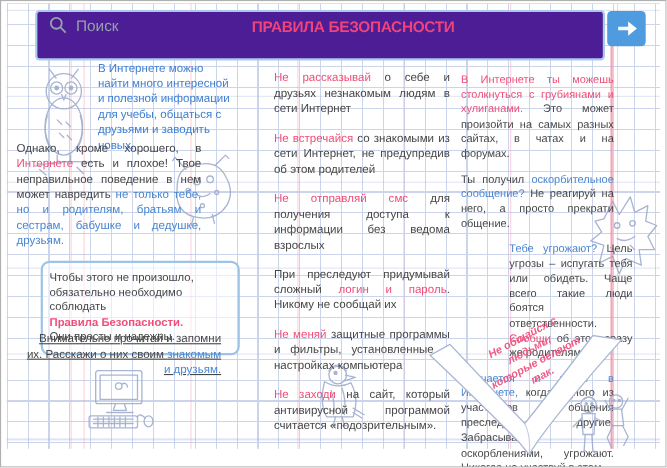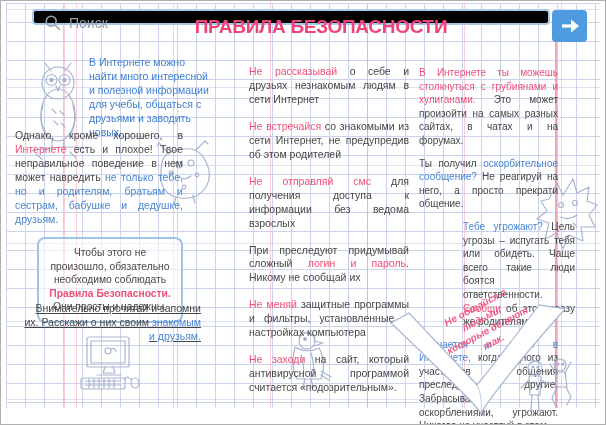--- a/index.html
+++ b/index.html
@@ -6,37 +6,37 @@
   .page{position:relative;width:604px;height:423px;background:#fff;border:1px solid #b0b0b0;overflow:hidden;margin:0 auto;}
   .grid{position:absolute;left:5px;right:5px;top:2px;bottom:16px;
     background-image:
       repeating-linear-gradient(to right, rgba(240,150,172,.45) 0 1px, transparent 1px 97px),
       repeating-linear-gradient(to bottom, rgba(160,176,218,.35) 0 1px, transparent 1px 78px),
       repeating-linear-gradient(to right, #ccd4ec 0 1px, transparent 1px 19px),
       repeating-linear-gradient(to bottom, #ccd4ec 0 1px, transparent 1px 19px);
     background-position:70px 0,0 6px,0 0,0 0;}
   .margin-line{position:absolute;left:554px;top:40px;bottom:16px;width:2px;background:#f0839c;opacity:.75;z-index:3;}
   
-  .hbar{position:absolute;left:31px;top:8px;width:518px;height:16px;background:#000000;border:2px solid #a9c9ea;border-radius:4px;box-sizing:border-box;z-index:5;}
+  .hbar{position:absolute;left:31px;top:8px;width:518px;height:46px;background:#4c1d95;border:2px solid #a9c9ea;border-radius:4px;box-sizing:border-box;z-index:5;}
   .search{position:absolute;left:10px;top:3px;display:flex;align-items:center;gap:7px;}
   .search svg{display:block;}
   .search .ph{color:#98a0ac;font-size:14px;}
   .htitle{position:absolute;left:0;right:0;top:5px;text-align:center;padding-left:60px;
-    color:#f0437a;font-size:19px;font-weight:bold;letter-spacing:-0.3px;}
+    color:#f0437a;font-size:14px;font-weight:bold;letter-spacing:-0.3px;}
   .next-btn{position:absolute;left:551px;top:9px;width:35px;height:32px;background:#4f9be0;border-radius:4px;z-index:5;
     display:flex;align-items:center;justify-content:center;cursor:pointer;}
   
   .col p{margin:0;}
   .dark{color:#474747;}
   .pink{color:#ee4f78;}
   .blue{color:#4a86cf;}
   .leftcol-intro{position:absolute;left:88px;top:55px;width:123px;font-size:10.5px;font-weight:normal;line-height:1.33;color:#3f7fd0;z-index:4;}
   .warning{position:absolute;left:14px;top:128px;width:168px;font-size:10.5px;line-height:1.33;color:#474747;text-align:justify;z-index:4;}
-  .safe-box{position:absolute;left:36px;top:236px;width:146px;box-sizing:border-box;border:2px solid #9ec3e8;border-radius:8px;
-    background:rgba(255,255,255,.55);padding:7px 6px;font-size:10.3px;line-height:1.32;text-align:center;color:#474747;z-index:4;}
+  .safe-box{position:absolute;left:36px;top:236px;width:181px;box-sizing:border-box;border:2px solid #9ec3e8;border-radius:8px;
+    background:rgba(255,255,255,.55);padding:7px 6px;font-size:10.3px;line-height:1.32;text-align:left;color:#474747;z-index:4;}
   .advice{position:absolute;left:18px;top:301px;width:182px;text-align:right;font-size:10.5px;line-height:1.33;color:#474747;z-index:4;text-decoration:underline;}
   .midcol{position:absolute;left:228px;top:64px;width:180px;font-size:10.5px;line-height:1.33;color:#474747;z-index:4;}
   .midcol p{text-align:justify;margin-bottom:13px;margin-left:20px;}
   .rightcol{position:absolute;left:418px;top:65px;width:139px;font-size:10px;line-height:1.36;color:#474747;z-index:4;}
   .rightcol p{text-align:justify;margin-bottom:9px;}
   .rightcol p.narrow{width:112px;margin-left:44px;}
   .note{position:absolute;left:427px;top:324px;width:100px;transform:rotate(-28deg);transform-origin:left top;
     text-align:center;font-size:10px;font-weight:bold;font-style:italic;color:#f05c86;line-height:1.3;z-index:6;}
   .doodle{position:absolute;z-index:2;}
   .doodle svg{display:block;stroke:#9fadcc;fill:none;stroke-width:1.2;stroke-linecap:round;stroke-linejoin:round;opacity:.9;}

